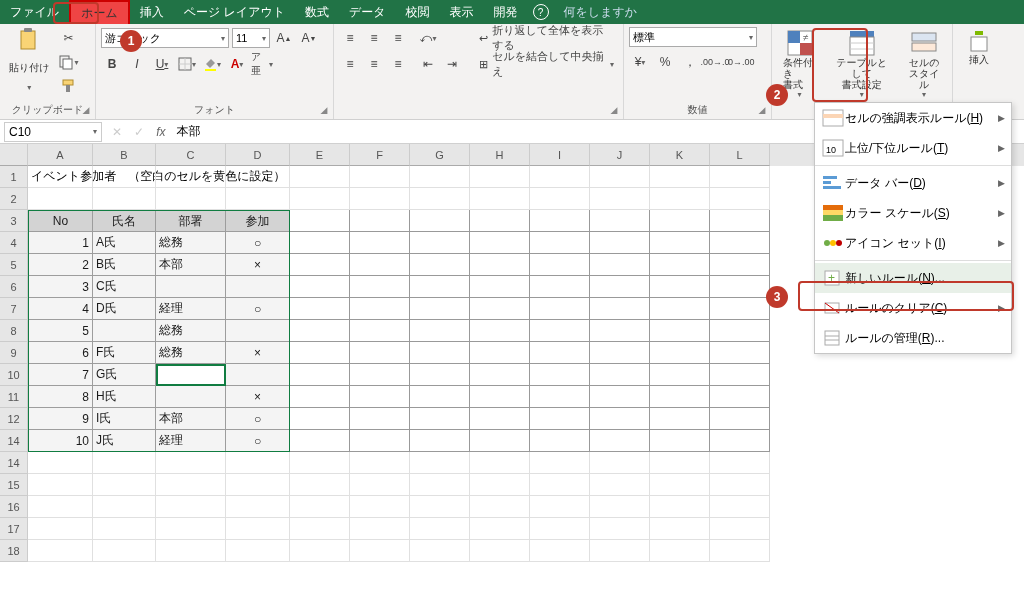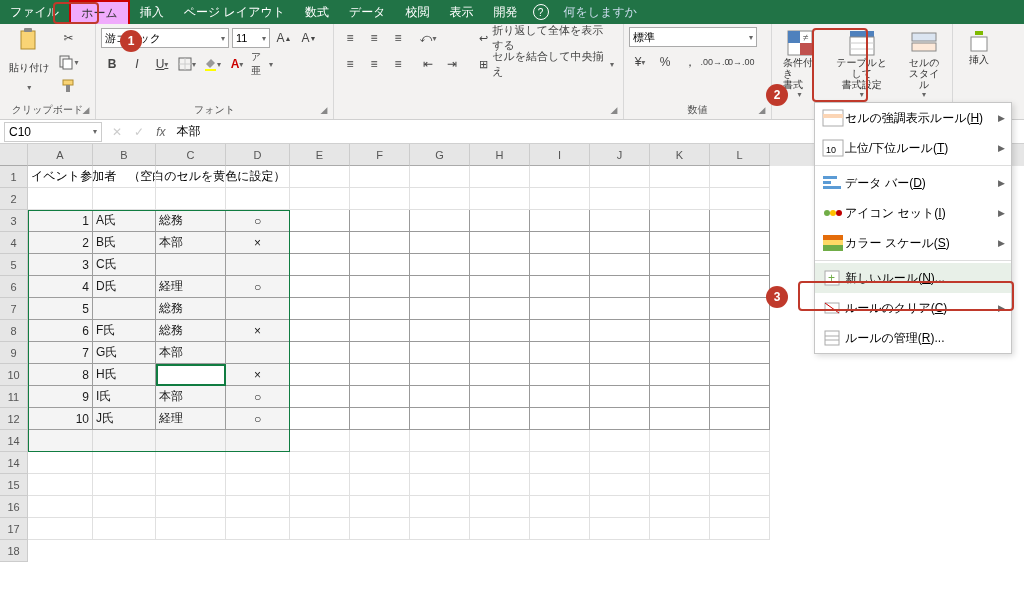--- a/index.html
+++ b/index.html
@@ -1,19 +1,19 @@
 <!DOCTYPE html>
 <html><head>
 <meta charset="utf-8">
 <style>
 * { box-sizing: border-box; margin: 0; padding: 0; }
 body { font-family: "Yu Gothic", "Meiryo", sans-serif; font-size: 12px; background: #fff; user-select: none; width: 1024px; height: 598px; overflow: hidden; position: relative; }
 .titlebar { background: #217346; height: 24px; display: flex; align-items: center; }
 .tab { color: #fff; padding: 3px 10px; font-size: 12px; cursor: pointer; }
-.tab.active { background: #f0abfc; color: #333; border: 2px solid #c00; border-bottom: none; }
+.tab.active { background: #ef4444; color: #333; border: 2px solid #c00; border-bottom: none; }
 .help-icon { width: 16px; height: 16px; border-radius: 50%; border: 1px solid #fff; color: #fff; display: inline-flex; align-items: center; justify-content: center; font-size: 10px; margin: 0 5px; }
 .ribbon { background: #f3f2f1; height: 96px; border-bottom: 1px solid #d0d0d0; display: flex; position: relative; }
 .group { border-right: 1px solid #d8d8d8; display: flex; flex-direction: column; justify-content: space-between; padding: 3px 5px 1px 5px; position: relative; }
 .group-label { text-align: center; font-size: 10px; color: #555; padding: 1px 0; }
 .group-tools { display: flex; align-items: flex-start; gap: 4px; flex: 1; }
 .tool-btn { display: flex; flex-direction: column; align-items: center; gap: 8px; padding: 2px 4px; font-size: 10px; color: #333; cursor: pointer; }
 .icon-box { width: 24px; height: 24px; display: flex; align-items: center; justify-content: center; }
 .dropdown-caret { font-size: 8px; color: #666; }
 .clipboard-big { display: flex; flex-direction: column; align-items: center; }
 .font-row { display: flex; gap: 3px; align-items: center; margin-bottom: 4px; }
@@ -332,20 +332,34 @@
           <div class="cell col-E" style="width: 60px;"></div>
           <div class="cell col-F" style="width: 60px;"></div>
           <div class="cell col-G" style="width: 60px;"></div>
           <div class="cell col-H" style="width: 60px;"></div>
           <div class="cell col-I" style="width: 60px;"></div>
           <div class="cell col-J" style="width: 60px;"></div>
           <div class="cell col-K" style="width: 60px;"></div>
           <div class="cell col-L" style="width: 60px;"></div>
         </div>
         <div class="row tbl">
+          <div class="cell col-A tbl-hdr data-border-top data-border-left" style="width: 65px;">No</div>
+          <div class="cell col-B tbl-hdr data-border-top" style="width: 63px;">氏名</div>
+          <div class="cell col-C tbl-hdr data-border-top" style="width: 70px;">部署</div>
+          <div class="cell col-D tbl-hdr data-border-top" style="width: 64px;">参加</div>
+          <div class="cell col-E" style="width: 60px;"></div>
+          <div class="cell col-F" style="width: 60px;"></div>
+          <div class="cell col-G" style="width: 60px;"></div>
+          <div class="cell col-H" style="width: 60px;"></div>
+          <div class="cell col-I" style="width: 60px;"></div>
+          <div class="cell col-J" style="width: 60px;"></div>
+          <div class="cell col-K" style="width: 60px;"></div>
+          <div class="cell col-L" style="width: 60px;"></div>
+        </div>
+        <div class="row tbl">
           <div class="cell col-A num data-border-left" style="width: 65px;">1</div>
           <div class="cell col-B" style="width: 63px;">A氏</div>
           <div class="cell col-C" style="width: 70px;">総務</div>
           <div class="cell col-D ctr" style="width: 64px;">○</div>
           <div class="cell col-E" style="width: 60px;"></div>
           <div class="cell col-F" style="width: 60px;"></div>
           <div class="cell col-G" style="width: 60px;"></div>
           <div class="cell col-H" style="width: 60px;"></div>
           <div class="cell col-I" style="width: 60px;"></div>
           <div class="cell col-J" style="width: 60px;"></div>
@@ -578,37 +592,37 @@
           <rect x="1" y="2" width="14" height="3" fill="#5b9bd5"></rect>
           <rect x="1" y="7" width="8" height="3" fill="#5b9bd5"></rect>
           <rect x="1" y="12" width="18" height="3" fill="#5b9bd5"></rect>
         </svg>
       </span>
     <span><span>データ バー</span><span>(</span><span class="u-mnemonic">D</span><span>)</span></span>
   </div>
   <div class="dd-item sub">
     <span class="dd-icon">
         <svg width="22" height="18">
+          <rect x="1" y="1" width="20" height="5" fill="#e46c0a"></rect>
+          <rect x="1" y="6" width="20" height="5" fill="#ffd966"></rect>
+          <rect x="1" y="11" width="20" height="6" fill="#70ad47"></rect>
+        </svg>
+      </span>
+    <span><span>カラー スケール</span><span>(</span><span class="u-mnemonic">S</span><span>)</span></span>
+  </div>
+  <div class="dd-item sub">
+    <span class="dd-icon">
+        <svg width="22" height="18">
           <circle cx="5" cy="9" r="3" fill="#70ad47"></circle>
           <circle cx="11" cy="9" r="3" fill="#ffc000"></circle>
           <circle cx="17" cy="9" r="3" fill="#c00000"></circle>
         </svg>
       </span>
     <span><span>アイコン セット</span><span>(</span><span class="u-mnemonic">I</span><span>)</span></span>
   </div>
-  <div class="dd-item sub">
-    <span class="dd-icon">
-        <svg width="22" height="18">
-          <rect x="1" y="1" width="20" height="5" fill="#e46c0a"></rect>
-          <rect x="1" y="6" width="20" height="5" fill="#ffd966"></rect>
-          <rect x="1" y="11" width="20" height="6" fill="#70ad47"></rect>
-        </svg>
-      </span>
-    <span><span>カラー スケール</span><span>(</span><span class="u-mnemonic">S</span><span>)</span></span>
-  </div>
   <div class="dd-sep"></div>
   <div class="dd-item" style="background:#e8f0e8">
     <span class="dd-icon">
         <svg width="22" height="18">
           <rect x="3" y="2" width="14" height="14" fill="#fff" stroke="#aaa"></rect>
           <text x="6" y="13" font-size="12" fill="#70ad47">+</text>
         </svg>
       </span>
     <span><span>新しいルール</span><span>(</span><span class="u-mnemonic">N</span><span>)</span><span>...</span></span>
   </div>

